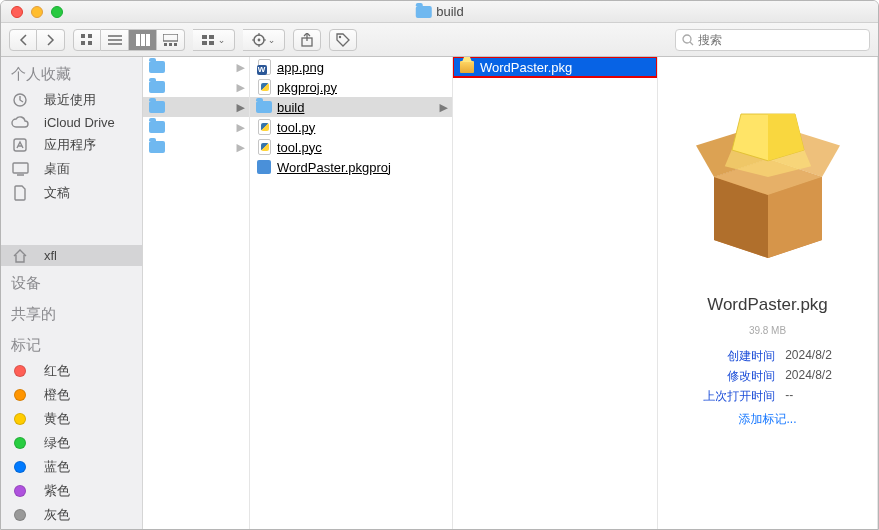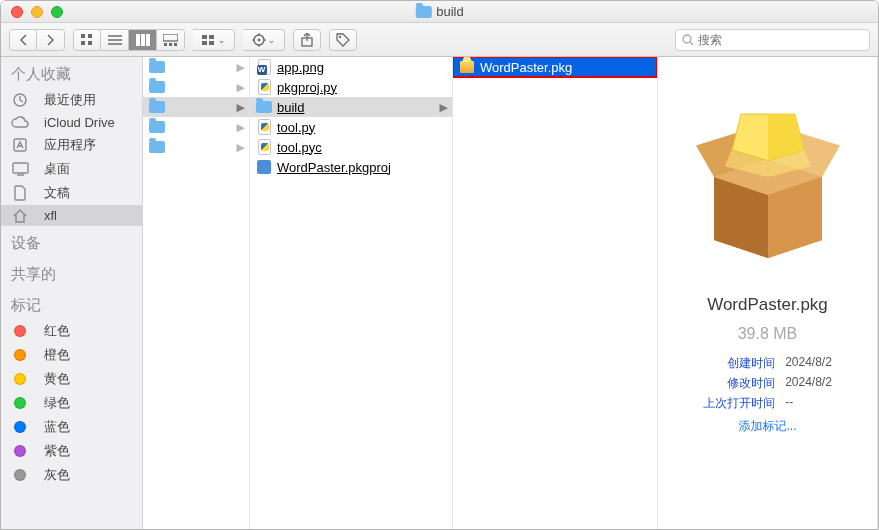--- a/index.html
+++ b/index.html
@@ -27,21 +27,21 @@
 .tbtn.active { background: #8d8d8d; color: #fff; }
 .spacer { flex: 1; }
 .search { width: 195px; height: 22px; border: 1px solid #cfcfcf; border-radius: 4px; background: #fff; display: flex; align-items: center; padding: 0 6px; gap: 4px; color: #b3b3b3; font-size: 12px; }
 .search input { border: none; outline: none; flex: 1; font-size: 12px; }
 
 .body { flex: 1; display: flex; overflow: hidden; }
 
 .sidebar { width: 142px; background: #f0f0f2; border-right: 1px solid #d5d5d5; overflow-y: auto; font-size: 13px; }
 .sb-head { color: #8a8a8e; font-size: 15px; padding: 8px 10px 4px; }
 .sb-item { display: flex; align-items: center; gap: 15px; padding: 3px 10px; color: #454545; cursor: pointer; }
-.sb-item.sel { background: #d4d4d6; }
+.sb-item.sel { background: #d4d4d6; margin-top: 40px; }
 .sb-ico { width: 18px; height: 14px; display: flex; align-items: center; justify-content: center; color: #8b8b8e; }
 .tag-dot { width: 12px; height: 12px; border-radius: 50%; border: 0.5px solid rgba(0,0,0,0.15); }
 
 .columns { flex: 1; display: flex; overflow: hidden; }
 .col { border-right: 1px solid #e5e5e5; overflow-y: auto; font-size: 13px; }
 .col.c1 { width: 107px; }
 .col.c2 { width: 203px; text-decoration: underline; }
 .col.c3 { width: 205px; }
 .col.preview { flex: 1; display: flex; flex-direction: column; align-items: center; padding: 30px 10px 10px; }
 
@@ -60,21 +60,21 @@
 .ico-doc.word::after { content:"W"; position:absolute; bottom:-1px; left:-2px; font-size:8px; font-weight:bold; background:#2b5797; color:#fff; width:10px; height:10px; line-height:10px; text-align:center; border-radius:2px; }
 .ico-doc.py::after { content:""; position:absolute; top:3px; left:2px; width:8px; height:8px; background:linear-gradient(135deg,#3776ab 50%,#ffd43b 50%); border-radius:2px; }
 .ico-proj { width:14px; height:14px; background:#4a90d9; border-radius:2px; }
 .ico-pkg-sm { width:14px; height:12px; background:linear-gradient(#ffd766,#e8a933); border-radius:1px; position:relative; }
 .ico-pkg-sm::before { content:""; position:absolute; top:-4px; left:2px; right:2px; height:5px; background:#ffe680; clip-path: polygon(0 100%, 20% 0, 80% 0, 100% 100%); }
 
 .pkg-big { width: 180px; height: 180px; position: relative; margin-bottom: 28px; }
 .pkg-big svg { width: 100%; height: 100%; }
 
 .pv-name { font-size: 17px; color: #3b3b3b; margin-bottom: 10px; }
-.pv-size { font-size: 16px; color: #a9a9a9; margin-bottom: 12px; }
+.pv-size { font-size: 10px; color: #a9a9a9; margin-bottom: 12px; }
 .pv-meta { font-size: 12px; color: #777; display: grid; grid-template-columns: auto auto; gap: 3px 10px; }
 .pv-meta .lab { text-align: right; color: #1d4ed8; }
 .pv-meta .val { color: #555; }
 .pv-tag { font-size: 12px; color: #1476ff; margin-top: 6px; cursor: pointer; }
 
 svg { display: block; }
 </style>
 </head>
 <body>
 

